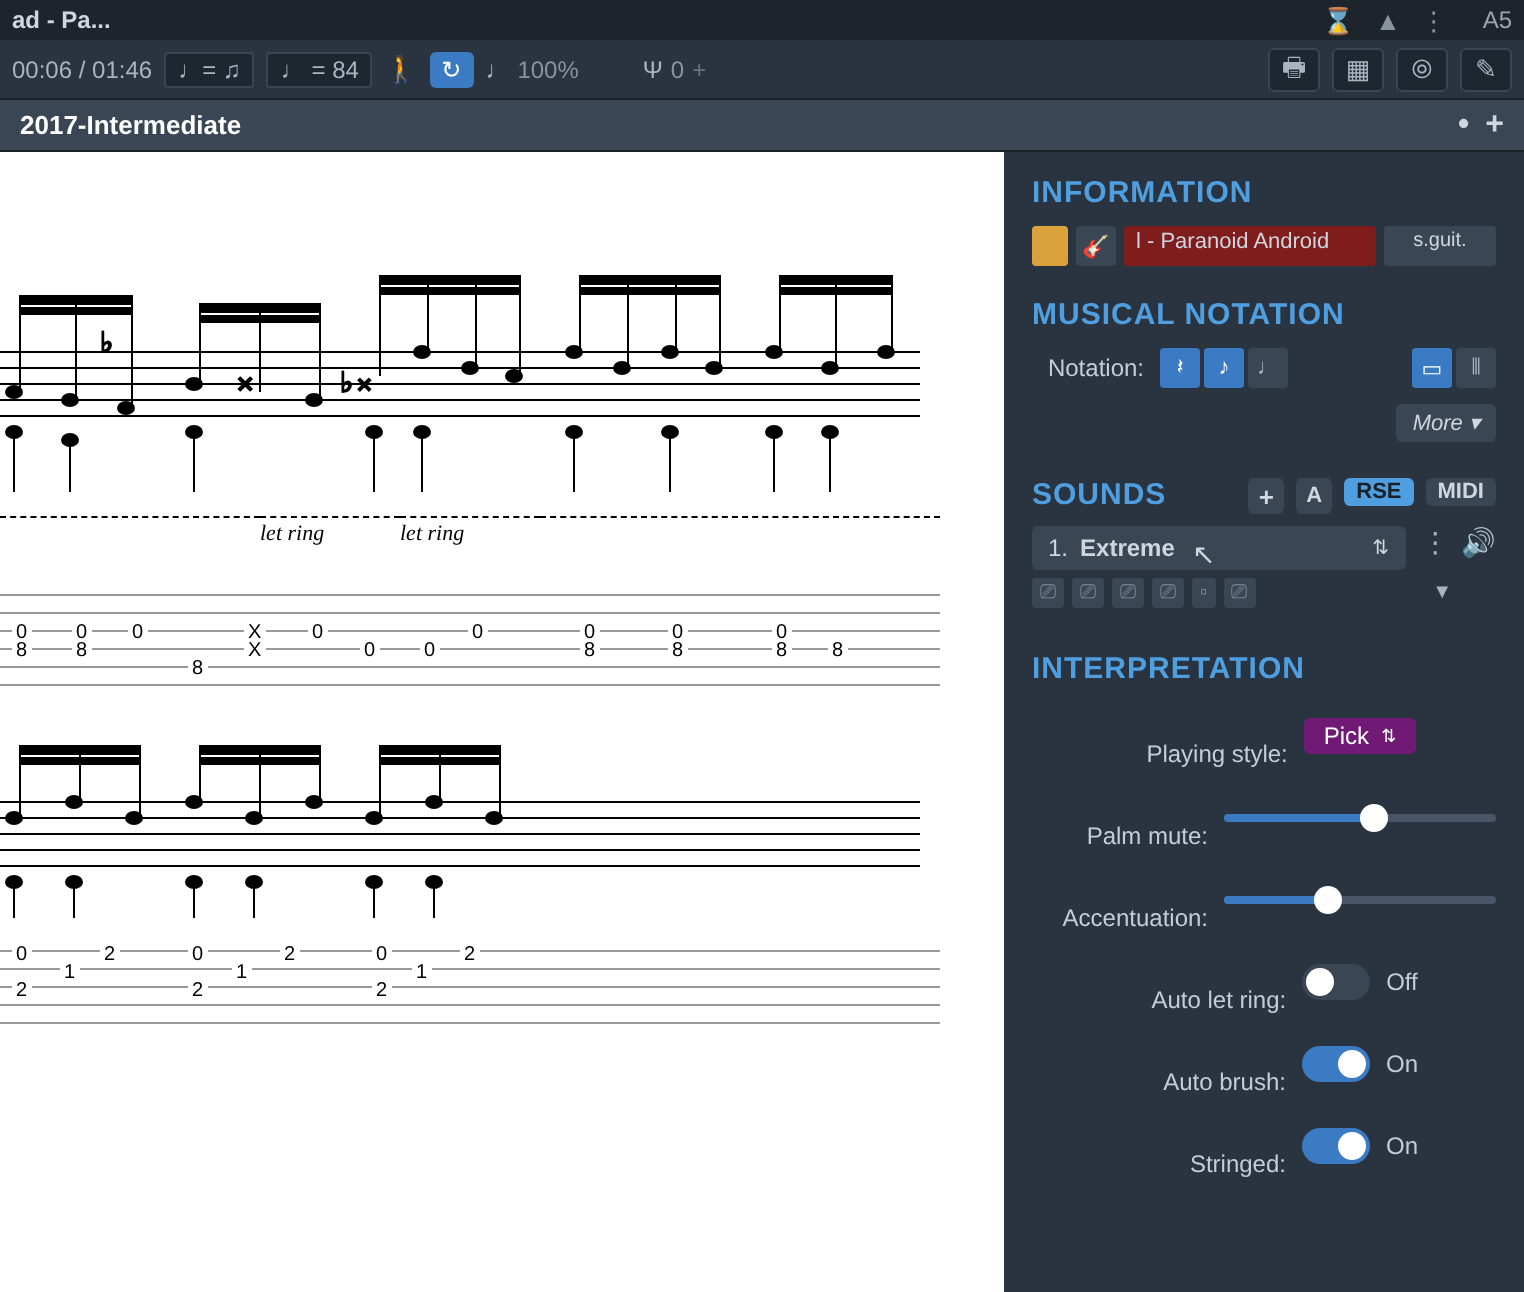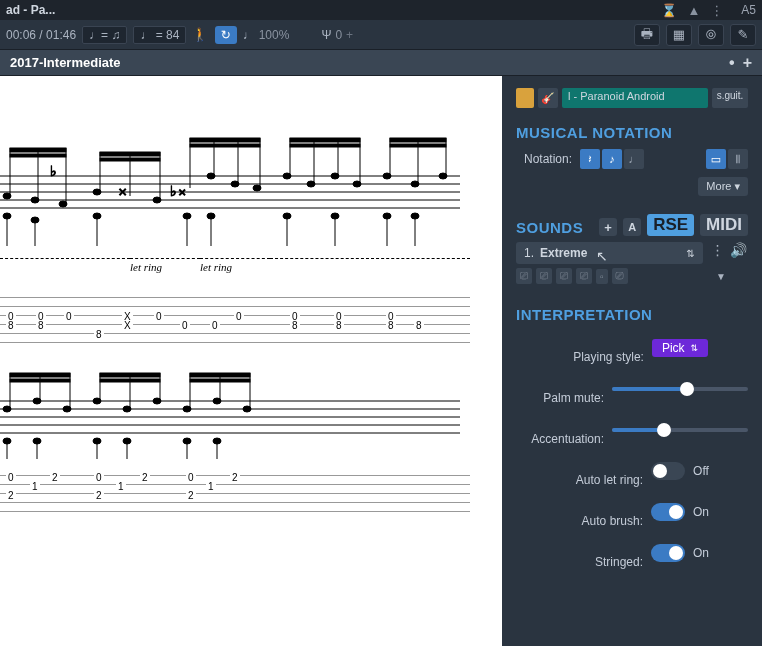--- a/index.html
+++ b/index.html
@@ -36,45 +36,45 @@
 .tab { flex: 1; display: flex; align-items: center; justify-content: center; font-weight: 700; font-size: 12px; letter-spacing: 0.5px; cursor: pointer; }
 .tab.inactive { background: #323d4b; color: #9aa3b0; }
 .tab.active { background: #3b7bc4; color: #fff; }
 
 .panel-body { padding: 12px 14px 20px 14px; }
 .section-title { color: #4f9fe0; font-weight: 700; font-size: 15px; letter-spacing: 0.5px; margin-bottom: 8px; }
 
 .info-row { display: flex; gap: 4px; margin-bottom: 16px; }
 .info-swatch { width: 18px; height: 20px; background: #d9a23d; border-radius: 2px; }
 .info-icon { width: 20px; height: 20px; background: #3a4654; border-radius: 2px; display:flex; align-items:center; justify-content:center; font-size:11px; }
-.info-name { flex: 1; background: #0f766e; border-radius: 2px; padding: 2px 6px; font-size: 11px; white-space: nowrap; overflow: hidden; }
-.info-type { width: 36px; background: #3a4654; border-radius: 2px; padding: 2px 4px; font-size: 10px; text-align: center; }
+.info-name { flex: 1; background: #7f1d1d; border-radius: 2px; padding: 2px 6px; font-size: 11px; white-space: nowrap; overflow: hidden; }
+.info-type { width: 56px; background: #3a4654; border-radius: 2px; padding: 2px 4px; font-size: 10px; text-align: center; }
 
 .row { display: flex; align-items: center; gap: 8px; margin-bottom: 8px; justify-content: center; }
 .row-label { width: 56px; text-align: right; font-size: 12px; color: #c4ccd8; }
 .seg-group { display: flex; gap: 2px; }
 .seg { background: #3b7bc4; color: #fff; border-radius: 2px; width: 20px; height: 20px; display: flex; align-items: center; justify-content: center; font-size: 11px; cursor:pointer; }
 .seg.off { background: #3a4654; color: #aab3c0; }
 .tuning-box { flex:1; background: #3a4654; border-radius: 2px; padding: 3px 8px; font-size: 11px; letter-spacing: 2px; display:flex; align-items:center; }
 .play-tri { margin-left:auto; font-size:10px; cursor:pointer; }
 .more-btn { margin-left: auto; background: #3a4654; border-radius: 3px; padding: 3px 8px; font-size: 11px; cursor:pointer; }
 
-.sounds-header { display: flex; align-items: flex-end; gap: 6px; }
-.pill { background: #4f9fe0; color: #1a2028; border-radius: 3px; padding: 1px 6px; font-size: 17px; font-weight: 700; cursor:pointer; }
+.sounds-header { display: flex; align-items: flex-start; gap: 6px; }
+.pill { background: #4f9fe0; color: #1a2028; border-radius: 3px; padding: 1px 6px; font-size: 11px; font-weight: 700; cursor:pointer; }
 .pill.grey { background: #3a4654; color: #cfd6df; }
 .plus-small { background:#3a4654; border-radius:3px; width:18px; height:18px; display:flex; align-items:center; justify-content:center; font-size:13px; font-weight:700; cursor:pointer; }
 .sel-box { background: #3a4654; border-radius: 3px; padding: 4px 8px; display: flex; align-items: center; gap: 6px; font-size: 12px; margin-top: 6px; position:relative; }
 .sel-box .cursor { position:absolute; left:80px; top:6px; font-size:14px; }
 .sel-chev { margin-left: auto; font-size: 10px; }
 .sel-actions { display:flex; gap:6px; align-items:center; margin-left:4px; font-size:14px; }
 .effect-strip { background:#2a3440; margin-top:4px; display:flex; gap:4px; align-items:center; font-size:10px; }
 .effect-strip .fx { background:#3a4654; border-radius:2px; padding:2px 4px; color:#8a93a0; }
 
 .interp .row-label { width: 88px; margin-top: 19px; }
-.dropdown { background: #6d28d9; color:#fff; border-radius:3px; padding:2px 10px; font-size:12px; display:flex; align-items:center; gap:6px; cursor:pointer; }
+.dropdown { background: #701a75; color:#fff; border-radius:3px; padding:2px 10px; font-size:12px; display:flex; align-items:center; gap:6px; cursor:pointer; }
 .dropdown .chev { font-size:9px; }
 .slider-track { flex:1; height:4px; background:#4a5668; border-radius:2px; position:relative; }
 .slider-fill { position:absolute; left:0; top:0; height:100%; background:#3b7bc4; border-radius:2px; }
 .slider-thumb { position:absolute; top:50%; width:14px; height:14px; background:#fff; border-radius:50%; transform:translate(-50%,-50%); cursor:pointer; }
 .toggle { width:34px; height:18px; border-radius:9px; background:#3a4654; position:relative; cursor:pointer; }
 .toggle.on { background:#3b7bc4; }
 .toggle .knob { position:absolute; top:2px; width:14px; height:14px; background:#fff; border-radius:50%; }
 .toggle .knob { left:2px; }
 .toggle.on .knob { left:18px; }
 .toggle-label { font-size:12px; color:#c4ccd8; }
@@ -344,20 +344,21 @@
         <span class="tabnum" style="left:104px; top:21px;">2</span>
         <span class="tabnum" style="left:196px; top:21px;">2</span>
       </div>
 
     </div>
   </div>
 
   <div class="sidepanel">
     <div class="panel-body">
 
+      <div class="section-title">INFORMATION</div>
       <div class="info-row">
         <div class="info-swatch"></div>
         <div class="info-icon">🎸</div>
         <div class="info-name">l - Paranoid Android</div>
         <div class="info-type">s.guit.</div>
       </div>
 
       <div class="section-title">MUSICAL NOTATION</div>
       <div class="row">
         <div class="row-label">Notation:</div>
@@ -365,21 +366,21 @@
           <div class="seg">𝄽</div>
           <div class="seg">♪</div>
           <div class="seg off">♩</div>
         </div>
         <div style="flex:1"></div>
         <div class="seg-group">
           <div class="seg">▭</div>
           <div class="seg off">⦀</div>
         </div>
       </div>
-      <div class="row" style="justify-content:flex-end; margin-bottom:18px;">
+      <div class="row" style="justify-content:flex-end; margin-bottom:18px;font-style:italic;">
         <div class="more-btn">More ▾</div>
       </div>
 
       <div class="sounds-header">
         <div class="section-title" style="margin-bottom:0;">SOUNDS</div>
         <div style="flex:1"></div>
         <div class="plus-small">+</div>
         <div class="plus-small" style="font-size:11px;">A</div>
         <div class="pill">RSE</div>
         <div class="pill grey">MIDI</div>

